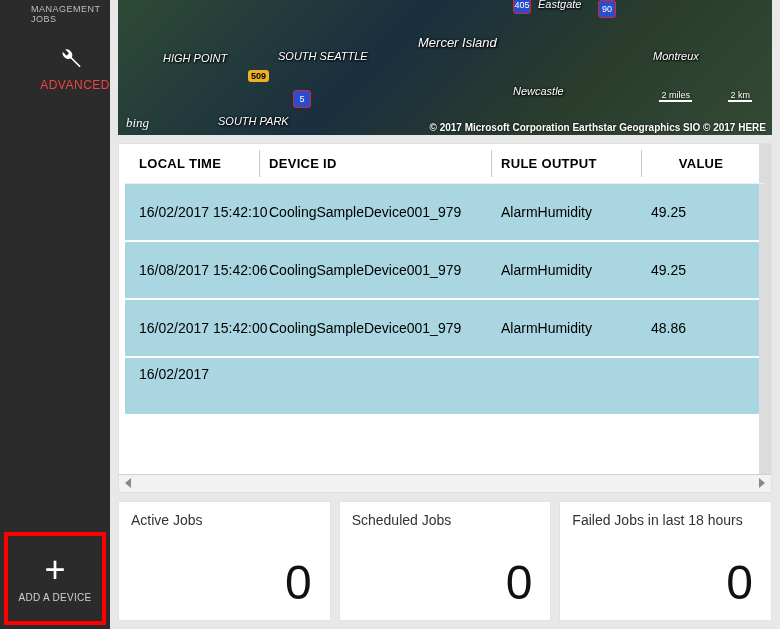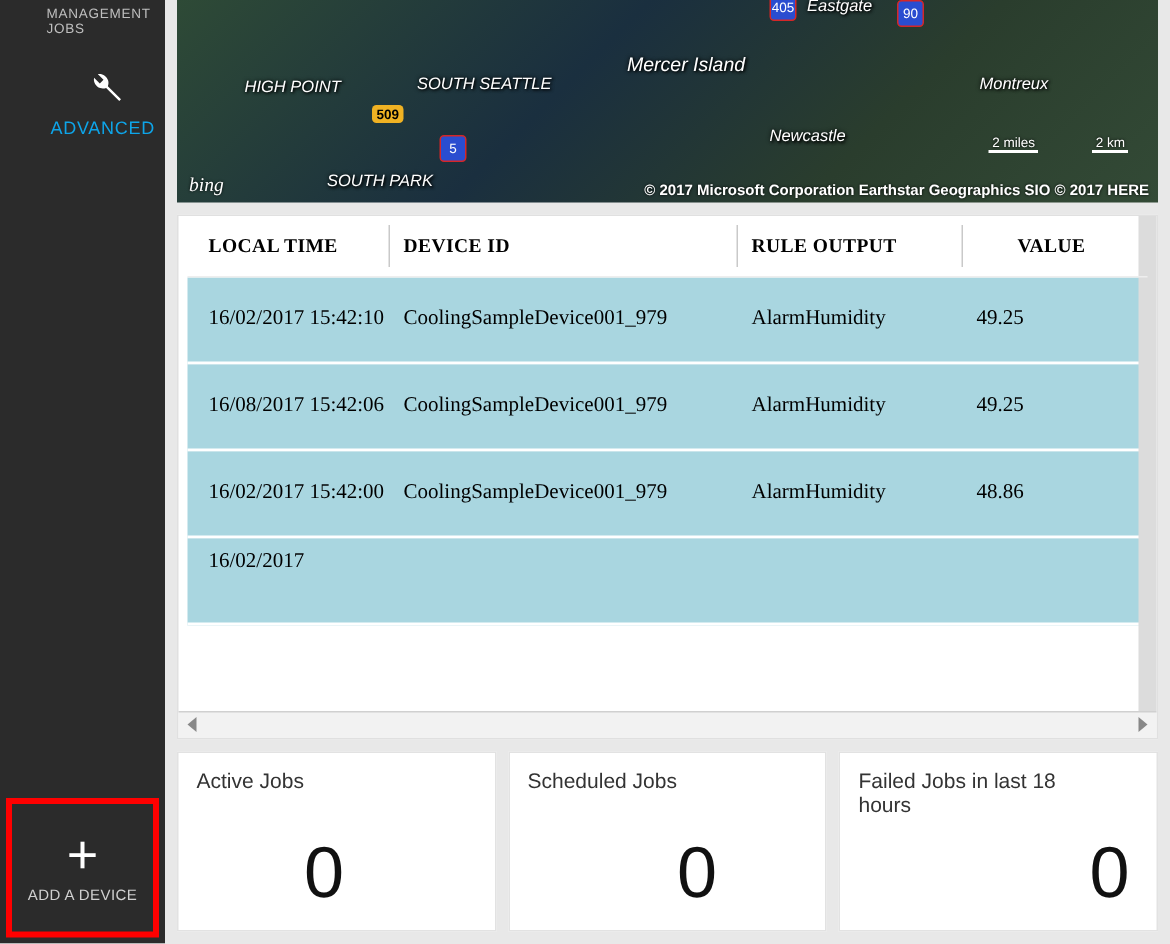--- a/index.html
+++ b/index.html
@@ -25,22 +25,23 @@
   font-size: 9px;
   color: #bfbfbf;
   letter-spacing: 0.5px;
   padding: 2px 4px 10px;
   text-align: left;
 }
 .advanced-block { margin-top: 10px; }
 .advanced-block .icon { display: block; margin: 0 auto 6px; }
 .advanced-label {
   font-size: 12px;
-  color: #0ea5e9;
+  color: #ef4444;
   letter-spacing: 0.5px;
+  text-align: right;
 }
 .add-device-block {
   text-align: center;
   padding: 16px 4px 18px;
   border: 4px solid #ff0000;
   margin: 4px;
 }
 .add-device-block .plus {
   font-size: 36px;
   font-weight: 200;
@@ -139,21 +140,20 @@
 .alarm-title {
   font-size: 24px;
   font-weight: 300;
   color: #333;
   padding: 14px 20px 10px;
 }
 .alarm-table {
   flex: 1;
   overflow: hidden;
   padding: 0 6px;
-  font-family: Liberation Serif, serif;
 }
 .thead, .trow {
   display: grid;
   grid-template-columns: 130px 1fr 150px 100px;
   align-items: center;
   padding: 12px 14px;
 }
 .thead {
   font-size: 13px;
   font-weight: 700;
@@ -199,21 +199,21 @@
   display: flex;
   gap: 8px;
 }
 .job-tile {
   flex: 1;
   background: #fff;
   border: 1px solid #e2e2e2;
   padding: 10px 12px;
   min-height: 120px;
   display: flex;
-  flex-direction: row;
+  flex-direction: column;
 }
 .job-label {
   font-size: 14px;
   color: #333;
 }
 .job-value {
   font-size: 48px;
   font-weight: 300;
   color: #111;
   text-align: right;

